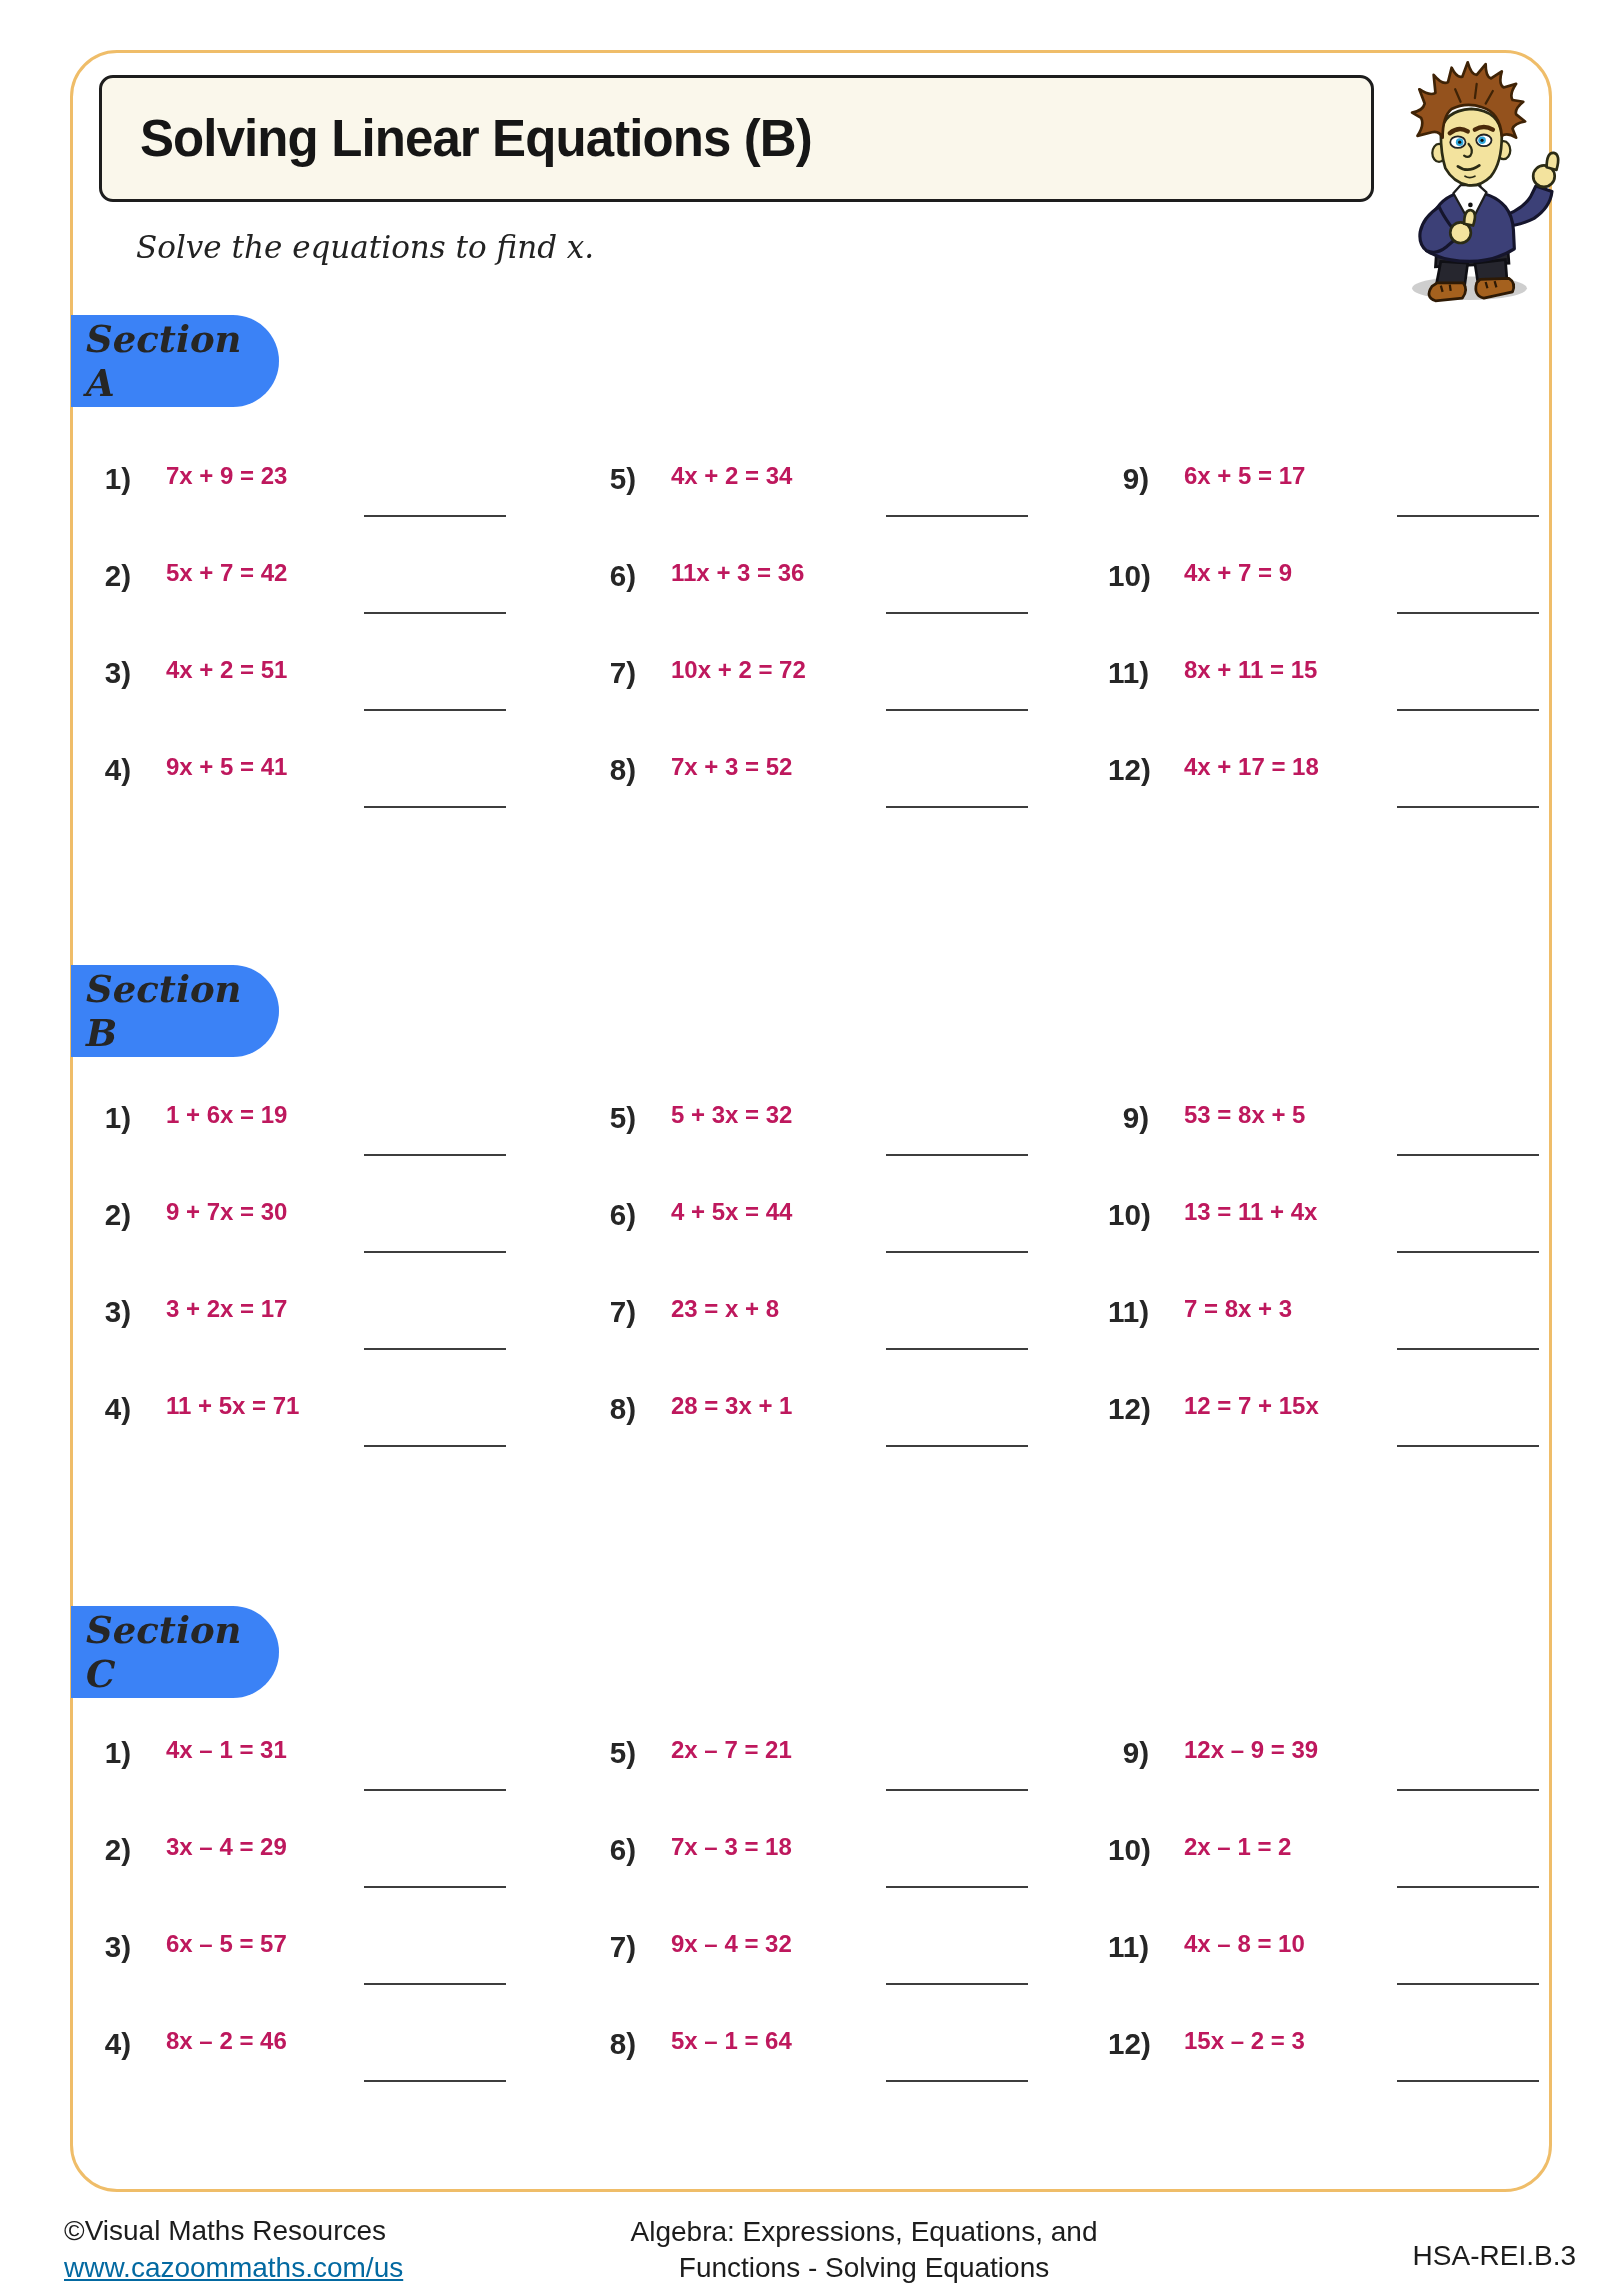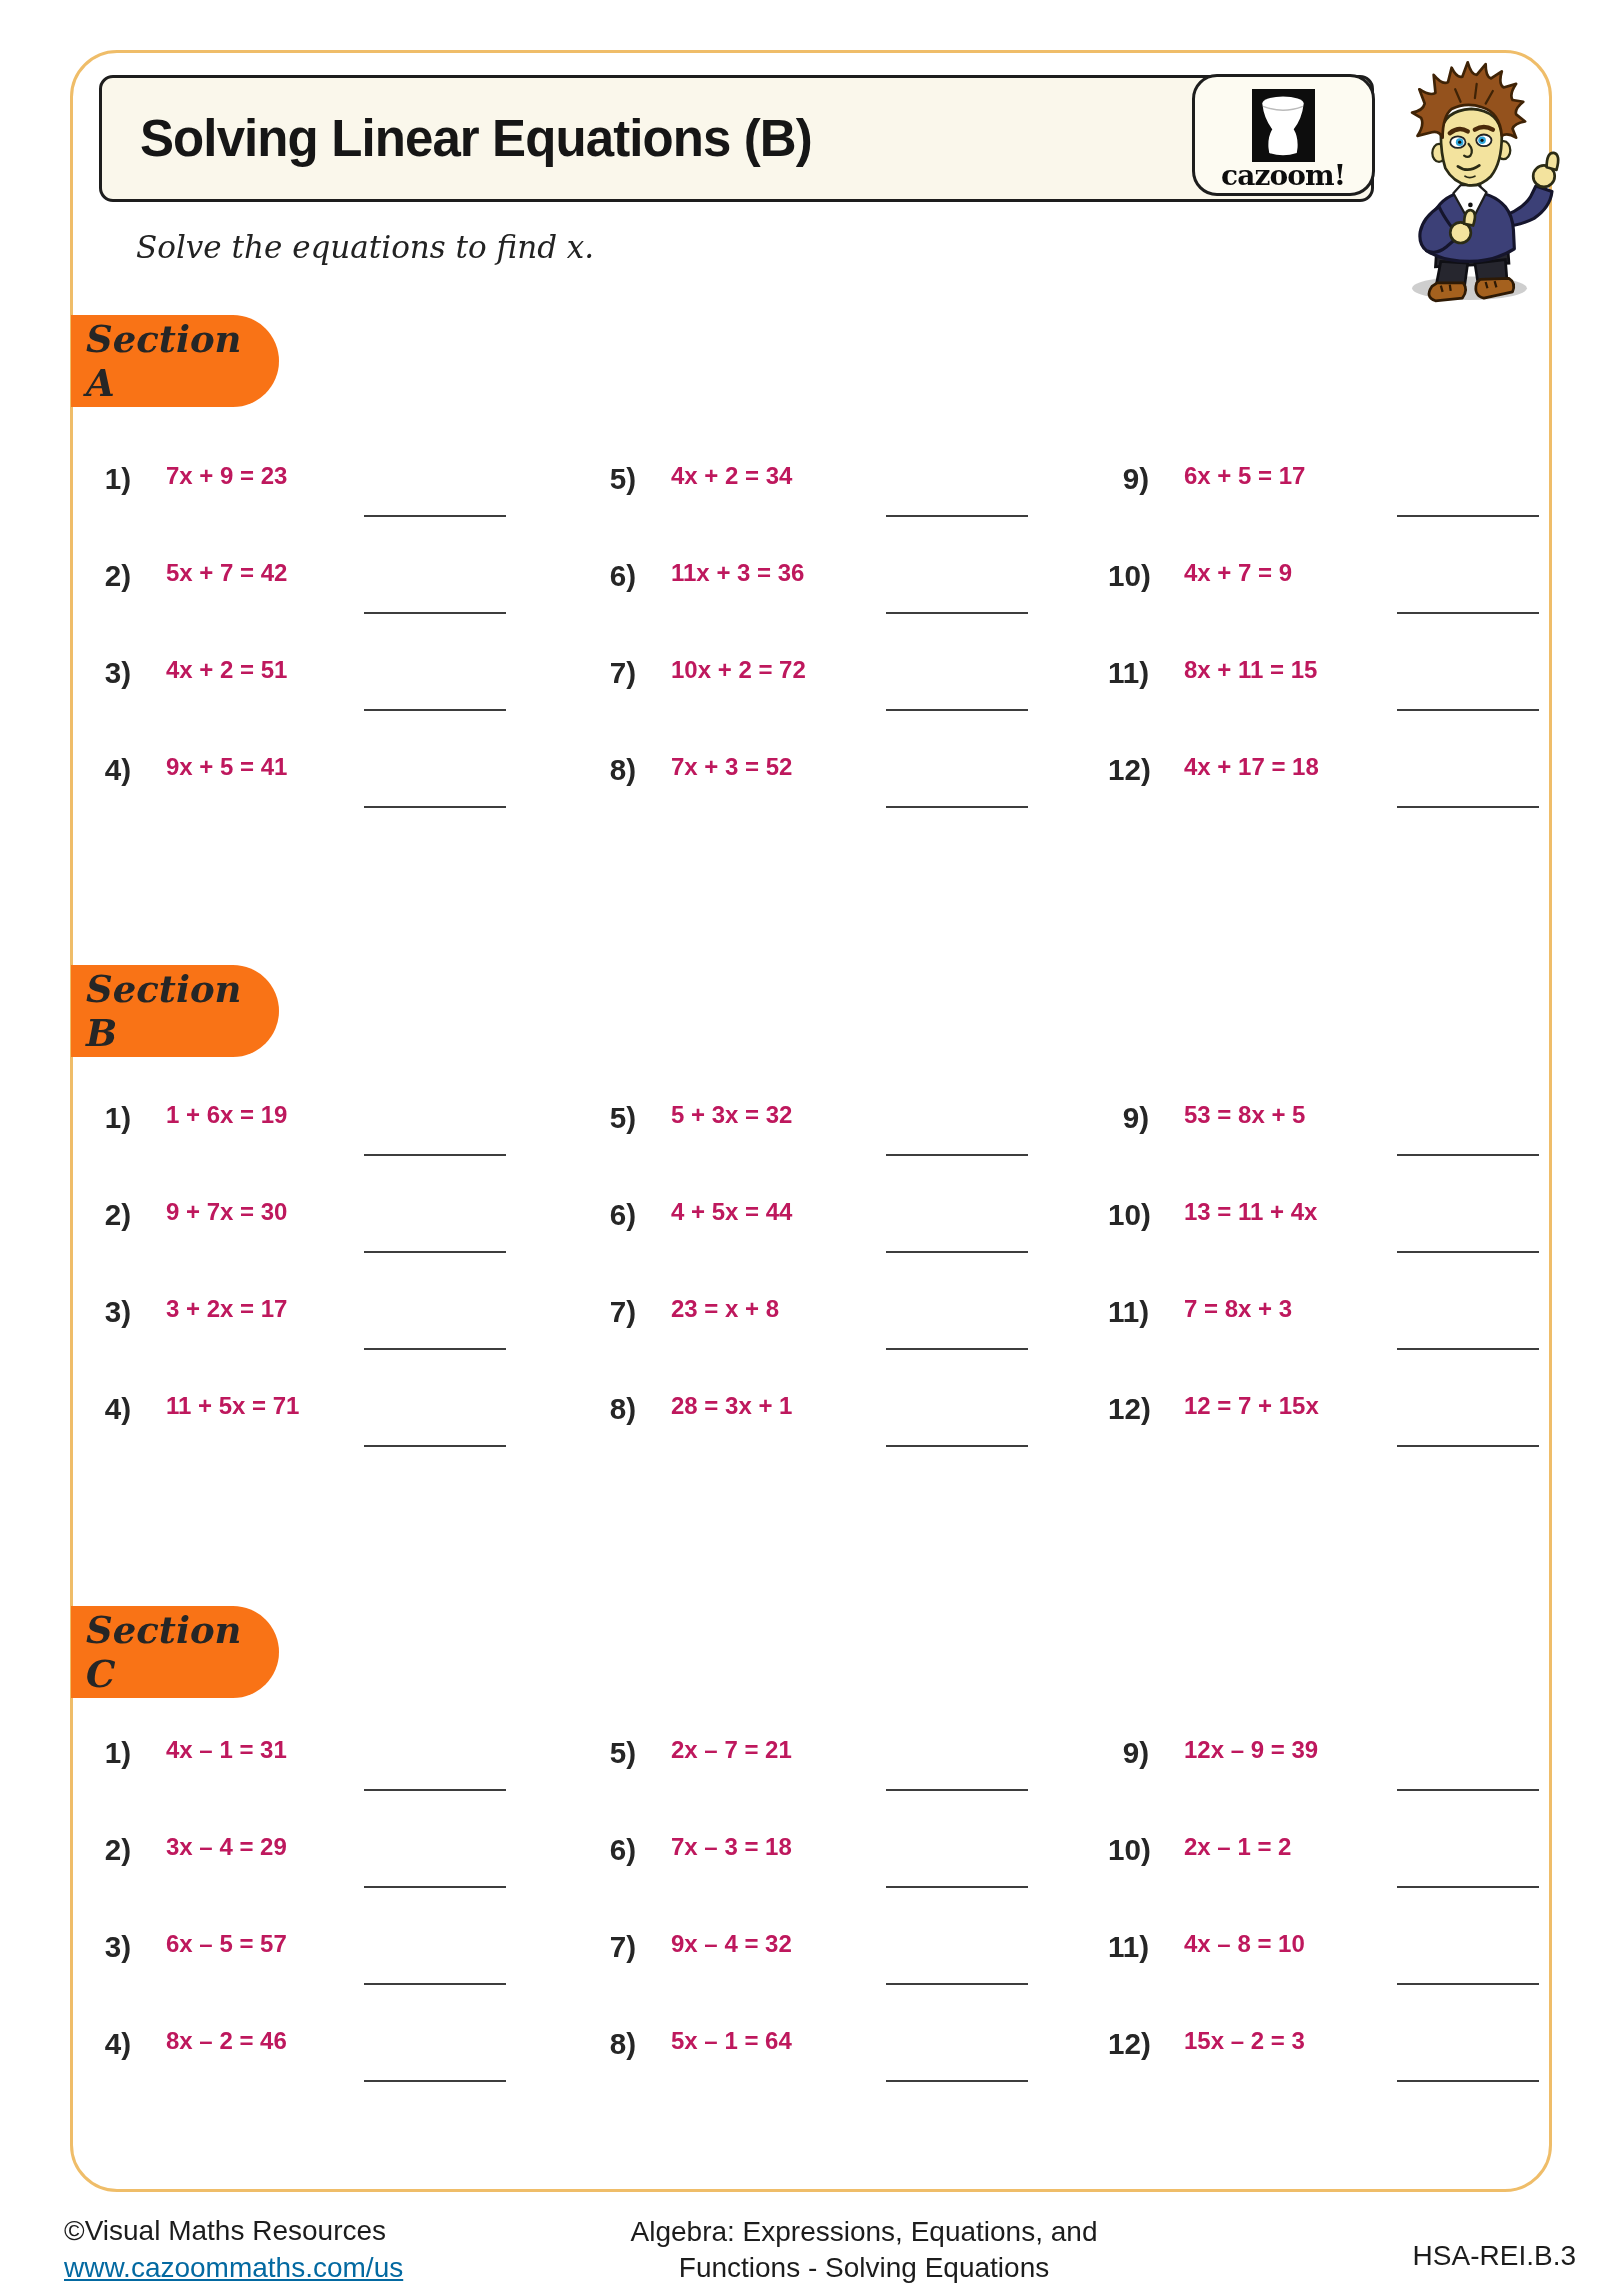--- a/index.html
+++ b/index.html
@@ -26,21 +26,21 @@
 
   .instruction{position:absolute;left:136px;top:229px;
     font-family:"DejaVu Serif",serif;font-style:italic;font-size:31px;color:#222;}
 
   
   .mascot{position:absolute;left:1379px;top:48px;width:190px;height:260px;z-index:5;}
 
   
   .section{position:absolute;left:0;width:100%;}
   .sec0{top:315px;} .sec1{top:965px;} .sec2{top:1606px;}
-  .sec-label{position:relative;left:71px;width:208px;height:92px;background:#f97316;
+  .sec-label{position:relative;left:71px;width:208px;height:92px;background:#3b82f6;
     border-radius:0 47px 47px 0;display:flex;align-items:center;padding-left:15px;box-sizing:border-box;
     font-family:"DejaVu Serif",serif;font-style:italic;font-weight:bold;font-size:37px;color:#262626;}
   .sec-grid{margin-left:90px;display:flex;}
   .sec0 .sec-grid{margin-top:47px;} .sec1 .sec-grid{margin-top:36px;} .sec2 .sec-grid{margin-top:29.6px;}
   .col{width:416px;}
   .col:nth-child(2){width:433px;margin-left:89px;}
   .col:nth-child(3){width:431px;margin-left:80px;}
   .cell{position:relative;height:97px;}
   .pnum{position:absolute;left:0;top:8px;width:41px;text-align:right;
     font-size:29.6px;font-weight:bold;color:#262626;}
@@ -56,30 +56,20 @@
 </style>
 </head>
 <body>
 
 <div class="page">
 
   <div class="outer-border"></div>
 
   <div class="title-box">
     <span class="title-text">Solving Linear Equations (B)</span>
-    <div class="logo-box">
-      <div class="drum-square">
-        <svg width="52" height="63" viewBox="0 0 68 82">
-          <ellipse cx="34" cy="12" rx="27" ry="9" fill="#ffffff"></ellipse>
-          <path d="M7,13 Q9,32 20,46 Q14,56 15,70 L16,77 Q34,83 52,77 L53,70 Q54,56 48,46 Q59,32 61,13 Q48,21 34,21 Q20,21 7,13 Z" fill="#ffffff"></path>
-          <path d="M8,16 Q34,26 60,16" fill="none" stroke="#bbbbbb" stroke-width="2"></path>
-        </svg>
-      </div>
-      <span class="wordmark">cazoom!</span>
-    </div>
   </div>
 
   <div class="instruction">Solve the equations to find x.</div>
 
   <svg class="mascot" viewBox="0 0 210 290">
     <ellipse cx="100" cy="268" rx="64" ry="13" fill="#c6c6c6" opacity="0.85"></ellipse>
 
     <path d="M130,190 Q158,182 168,166 L174,154 L192,160 Q190,178 172,190 Q150,201 132,198 Z" fill="#3C4077" stroke="#15152c" stroke-width="3.5" stroke-linejoin="round"></path>
     <circle cx="183" cy="143" r="12" fill="#F3E39E" stroke="#2b2b15" stroke-width="3"></circle>
     <path d="M186,133 q0,-17 8,-16 q8,2 3,19 Z" fill="#F3E39E" stroke="#2b2b15" stroke-width="3" stroke-linejoin="round"></path>

